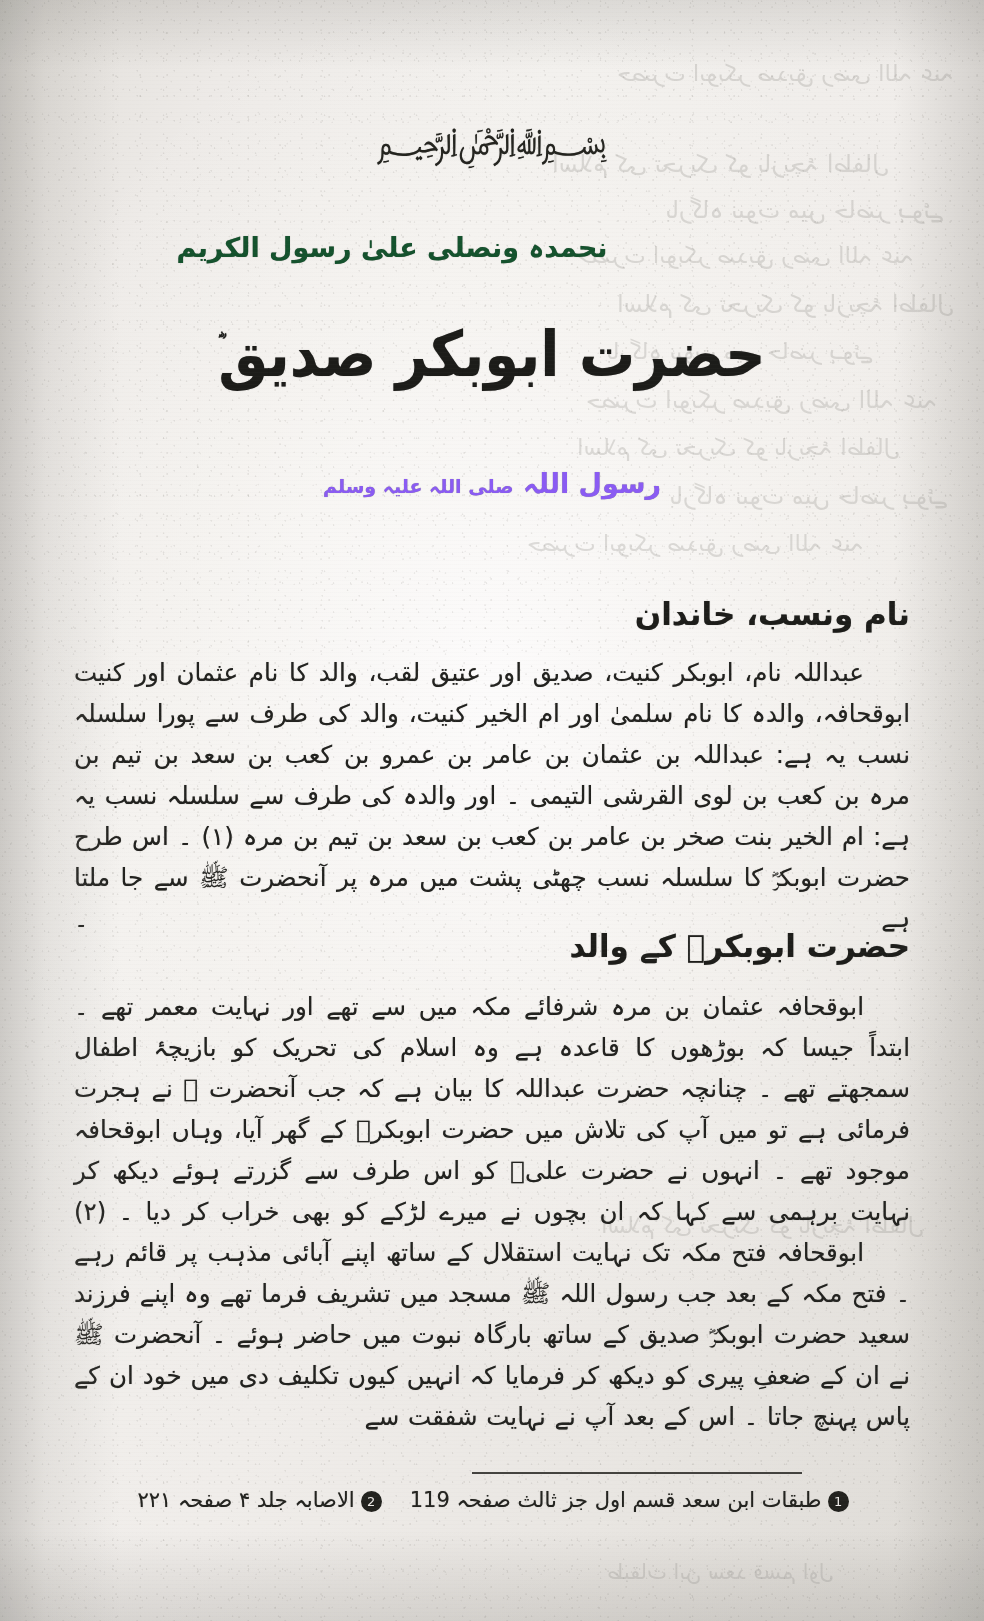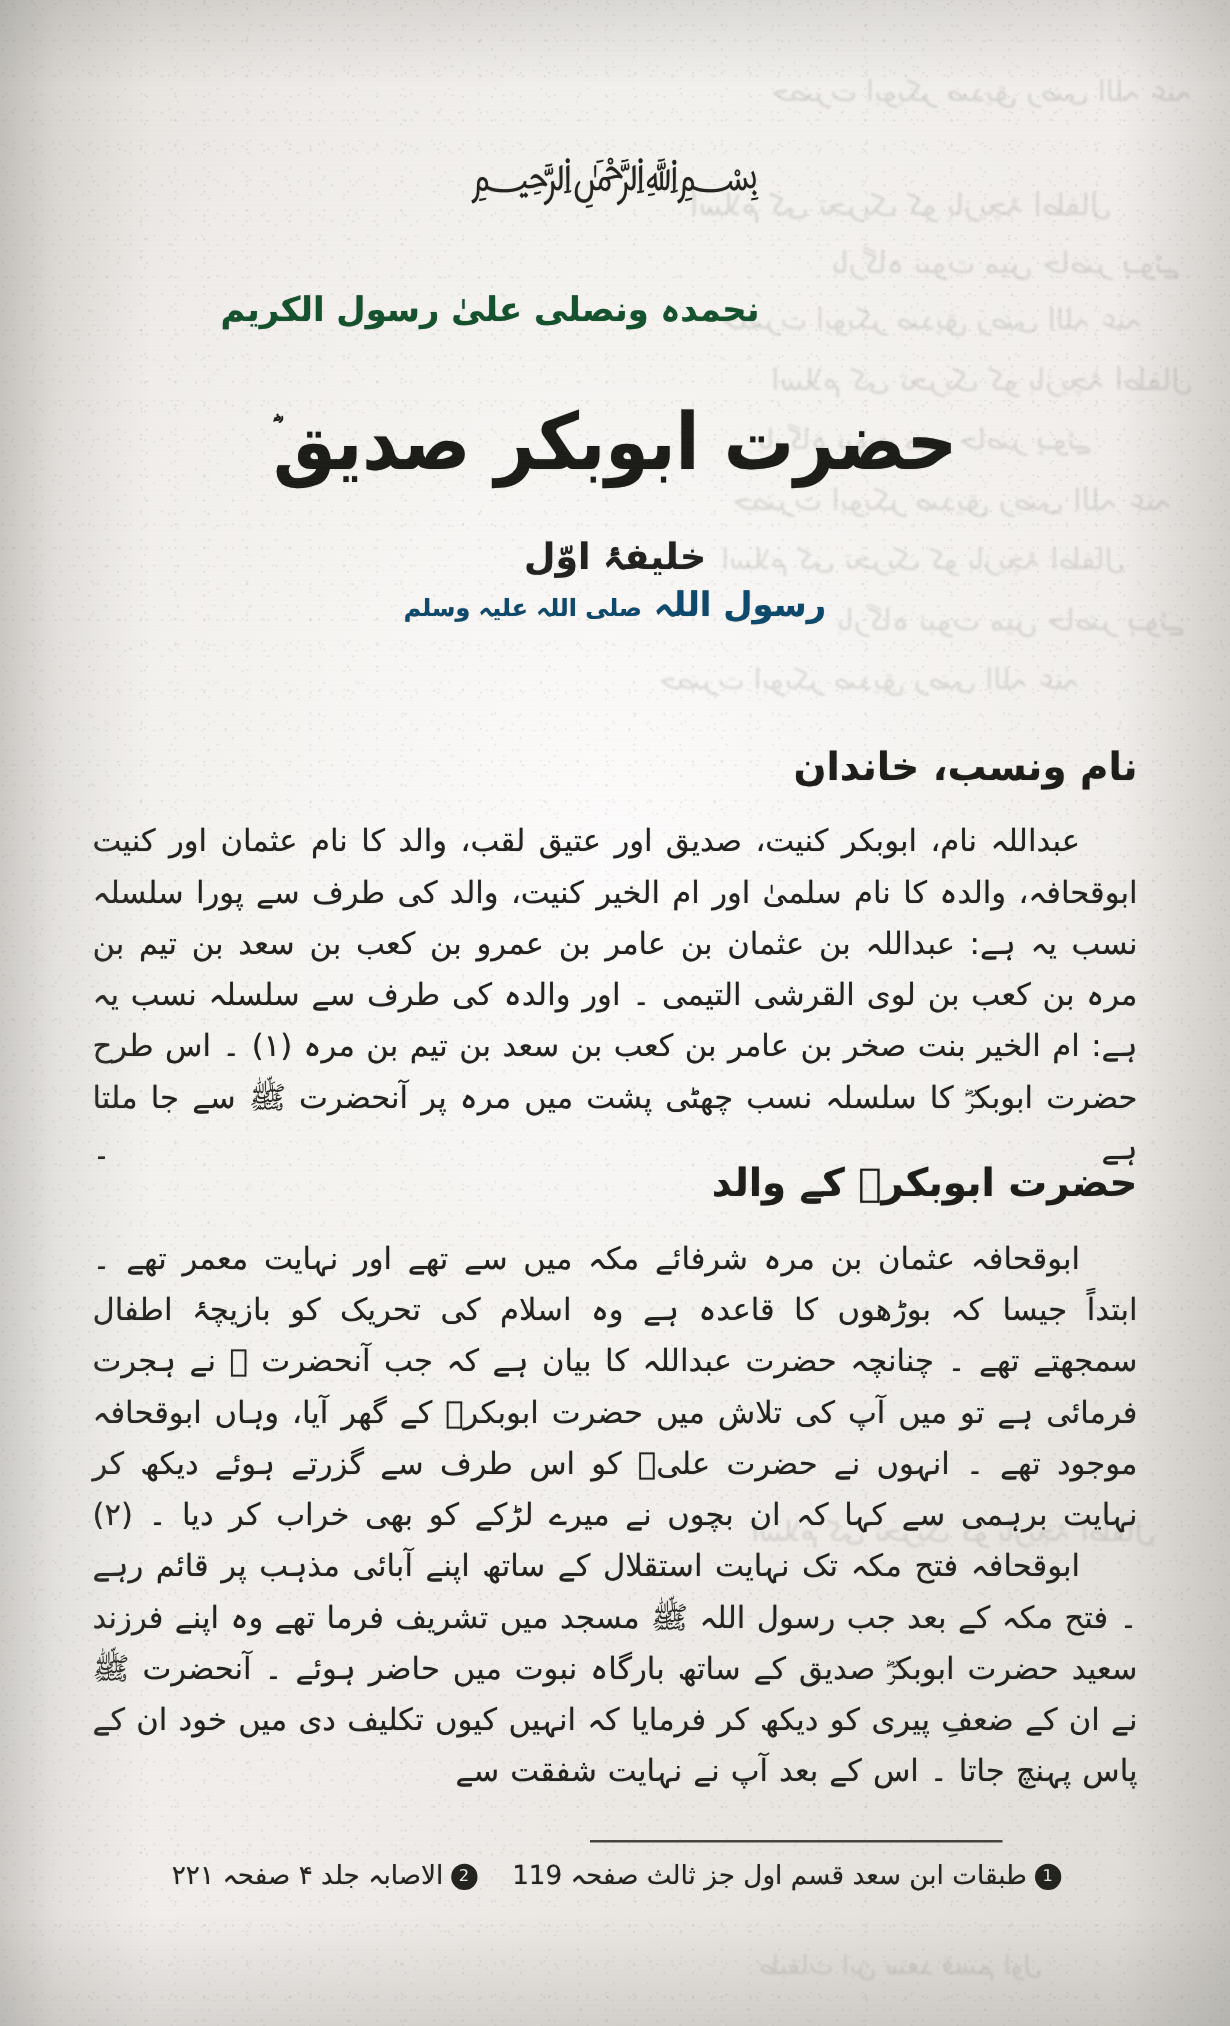--- a/index.html
+++ b/index.html
@@ -180,21 +180,21 @@
     filter: blur(0.3px);
   }
   .sub-title-2 {
     position: absolute;
     top: 468px;
     left: 0;
     width: 984px;
     text-align: center;
     font-size: 27px;
     font-weight: bold;
-    color: #0c4a6e;
+    color: #8b5cf6;
     filter: blur(0.3px);
   }
   .sub-title-2 .small {
     font-size: 19px;
   }
 
   
   .section-heading {
     position: absolute;
     right: 74px;
@@ -311,21 +311,20 @@
     <div class="bismillah-wrap">
       <span class="bismillah">﷽</span>
     </div>
 
     <div class="invocation">نحمدہ ونصلی علیٰ رسول الکریم</div>
 
     <div class="main-title">
       <span>حضرت ابوبکر صدیق</span><span class="honorific">ؓ</span>
     </div>
 
-    <div class="sub-title-1">خلیفۂ اوّل</div>
 
     <div class="sub-title-2">
       <span>رسول اللہ</span>
       <span class="small">صلی اللہ علیہ وسلم</span>
     </div>
 
     <div class="section-heading" style="top:596px;">نام ونسب، خاندان</div>
 
     <div class="para" style="top:652px;">
       <span class="indent"></span><span>عبداللہ نام، ابوبکر کنیت، صدیق اور عتیق لقب، والد کا نام عثمان اور کنیت ابوقحافہ، والدہ کا نام سلمیٰ اور ام الخیر کنیت، والد کی طرف سے پورا سلسلہ نسب یہ ہے: عبداللہ بن عثمان بن عامر بن عمرو بن کعب بن سعد بن تیم بن مرہ بن کعب بن لوی القرشی التیمی ۔ اور والدہ کی طرف سے سلسلہ نسب یہ ہے: ام الخیر بنت صخر بن عامر بن کعب بن سعد بن تیم بن مرہ (١) ۔ اس طرح حضرت ابوبکرؓ کا سلسلہ نسب چھٹی پشت میں مرہ پر آنحضرت ﷺ سے جا ملتا ہے ۔</span>

